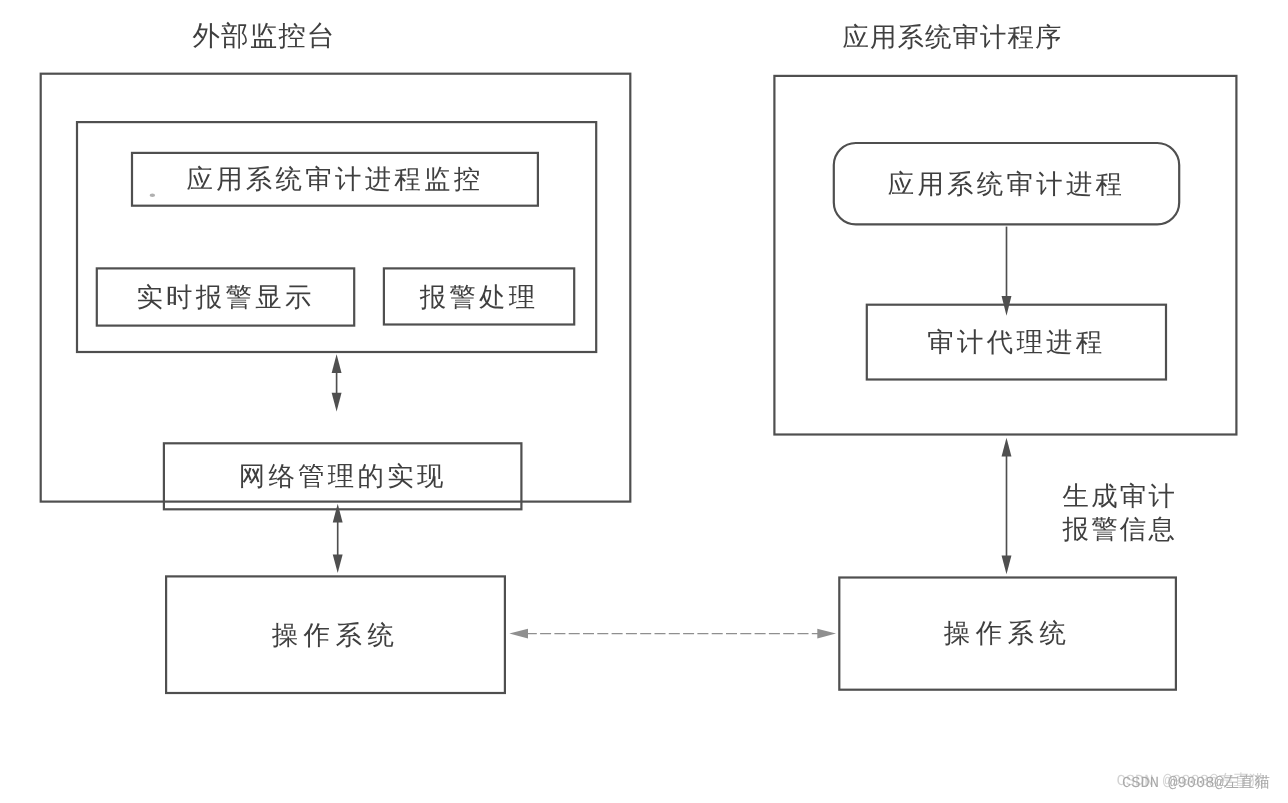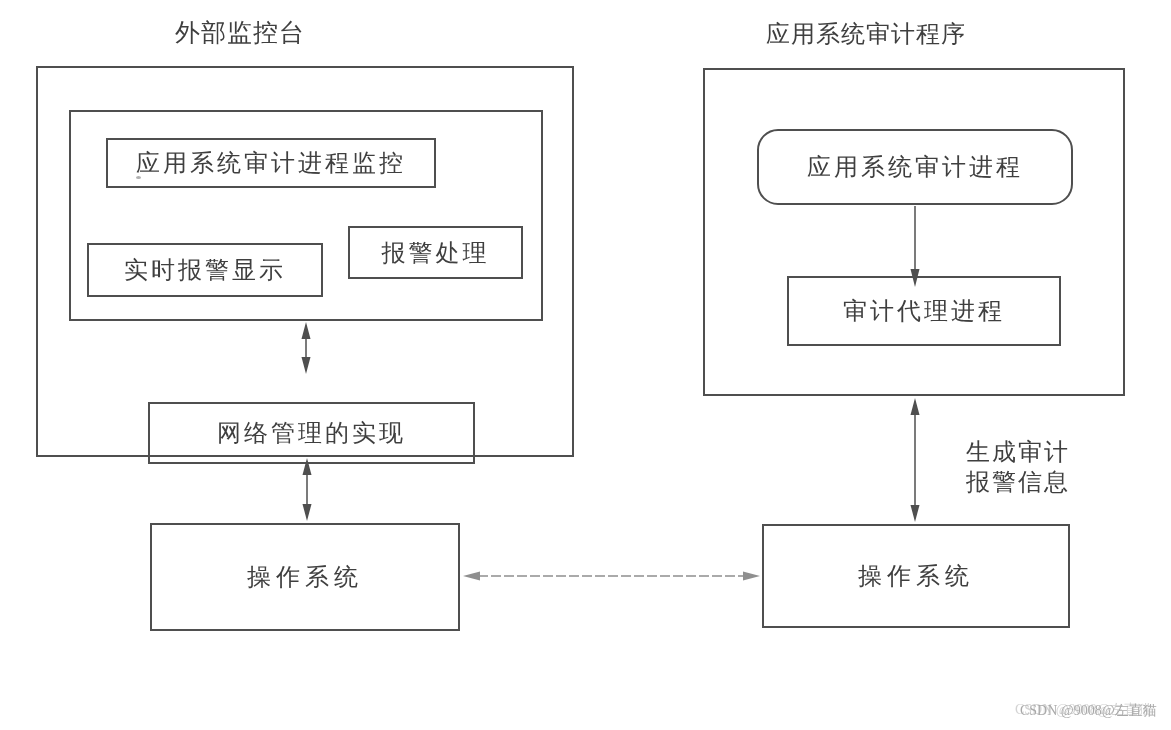--- a/index.html
+++ b/index.html
@@ -35,21 +35,21 @@
   .free-label{
     position:absolute;font-size:24px;line-height:30px;
     letter-spacing:2px;white-space:nowrap;
   }
   .caption{
     position:absolute;text-align:center;
     font-size:25px;letter-spacing:1px;white-space:nowrap;
   }
   .watermark{
     position:absolute;
-    font-family:Liberation Serif, serif;
+    font-family:Liberation Mono, monospace;
     font-size:14px;color:var(--wm);
     white-space:nowrap;
     text-shadow:-5px -1px 0 rgba(175,175,175,.55);
   }
   .arrows{position:absolute;left:0;top:0;width:1171px;height:730px;}
   .arrows .shaft{stroke:var(--line);stroke-width:1.5;fill:none;}
   .arrows .head{fill:var(--line);stroke:none;}
   .arrows .shaft-light{stroke:var(--light);stroke-width:1.3;fill:none;stroke-dasharray:10 3;}
   .arrows .head-light{fill:var(--light);stroke:none;}
   .speck{
@@ -61,23 +61,23 @@
 <body>
 
 <div class="page">
 
   <div class="sec-title" style="left:756px;top:18px;width:220px;font-size:24px;">应用系统审计程序</div>
   <div class="sec-title" style="left:155px;top:16px;width:170px;">外部监控台</div>
 
   <div class="box" style="left:36px;top:66px;width:538px;height:391px;"></div>
   <div class="box" style="left:69px;top:110px;width:474px;height:211px;"></div>
 
-  <div class="box label-box" style="left:106px;top:138px;width:330px;height:50px;">应用系统审计进程监控</div>
+  <div class="box label-box" style="left:119px;top:138px;width:371px;height:50px;">应用系统审计进程监控</div>
   <div class="box label-box" style="left:87px;top:243px;width:236px;height:54px;">实时报警显示</div>
-  <div class="box label-box" style="left:348px;top:226px;width:175px;height:53px;">报警处理</div>
+  <div class="box label-box" style="left:348px;top:243px;width:175px;height:53px;">报警处理</div>
   <div class="box label-box" style="left:148px;top:375px;width:327px;height:62px;margin-top:27px;">网络管理的实现</div>
   <div class="box label-box" style="left:150px;top:523px;width:310px;height:108px;letter-spacing:5px;">操作系统</div>
 
   <div class="box" style="left:703px;top:68px;width:422px;height:328px;"></div>
 
   <div class="box label-box" style="left:757px;top:129px;width:316px;height:76px;border-radius:21px;">应用系统审计进程</div>
   <div class="box label-box" style="left:787px;top:276px;width:274px;height:70px;text-align:right;">审计代理进程</div>
   <div class="box label-box" style="left:762px;top:524px;width:308px;height:104px;letter-spacing:5px;">操作系统</div>
 
   <div class="free-label" style="left:966px;top:437px;">

